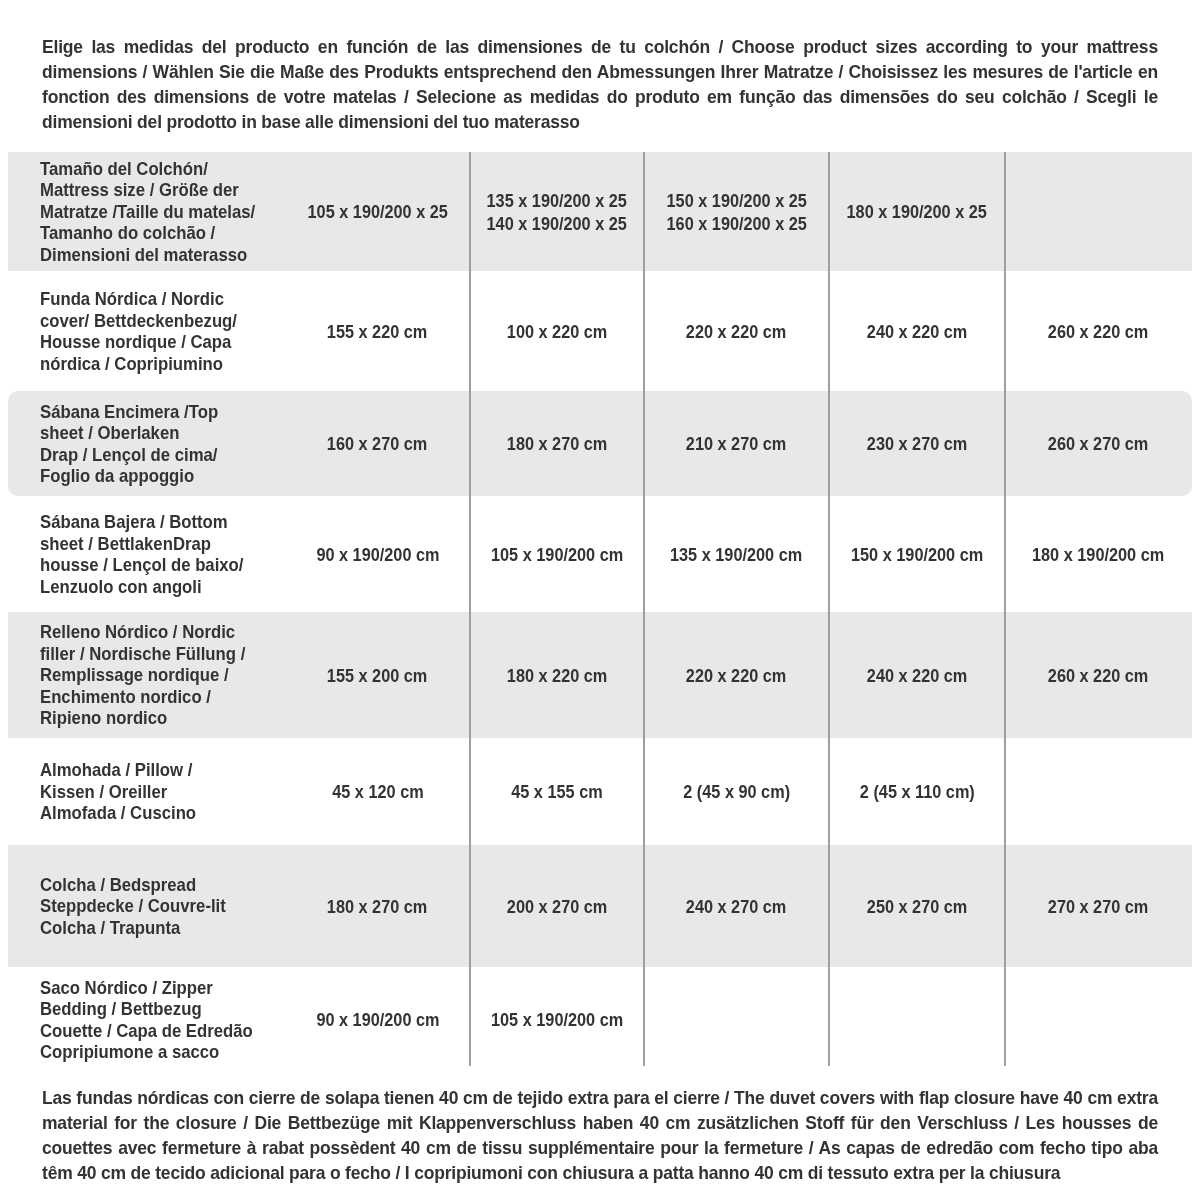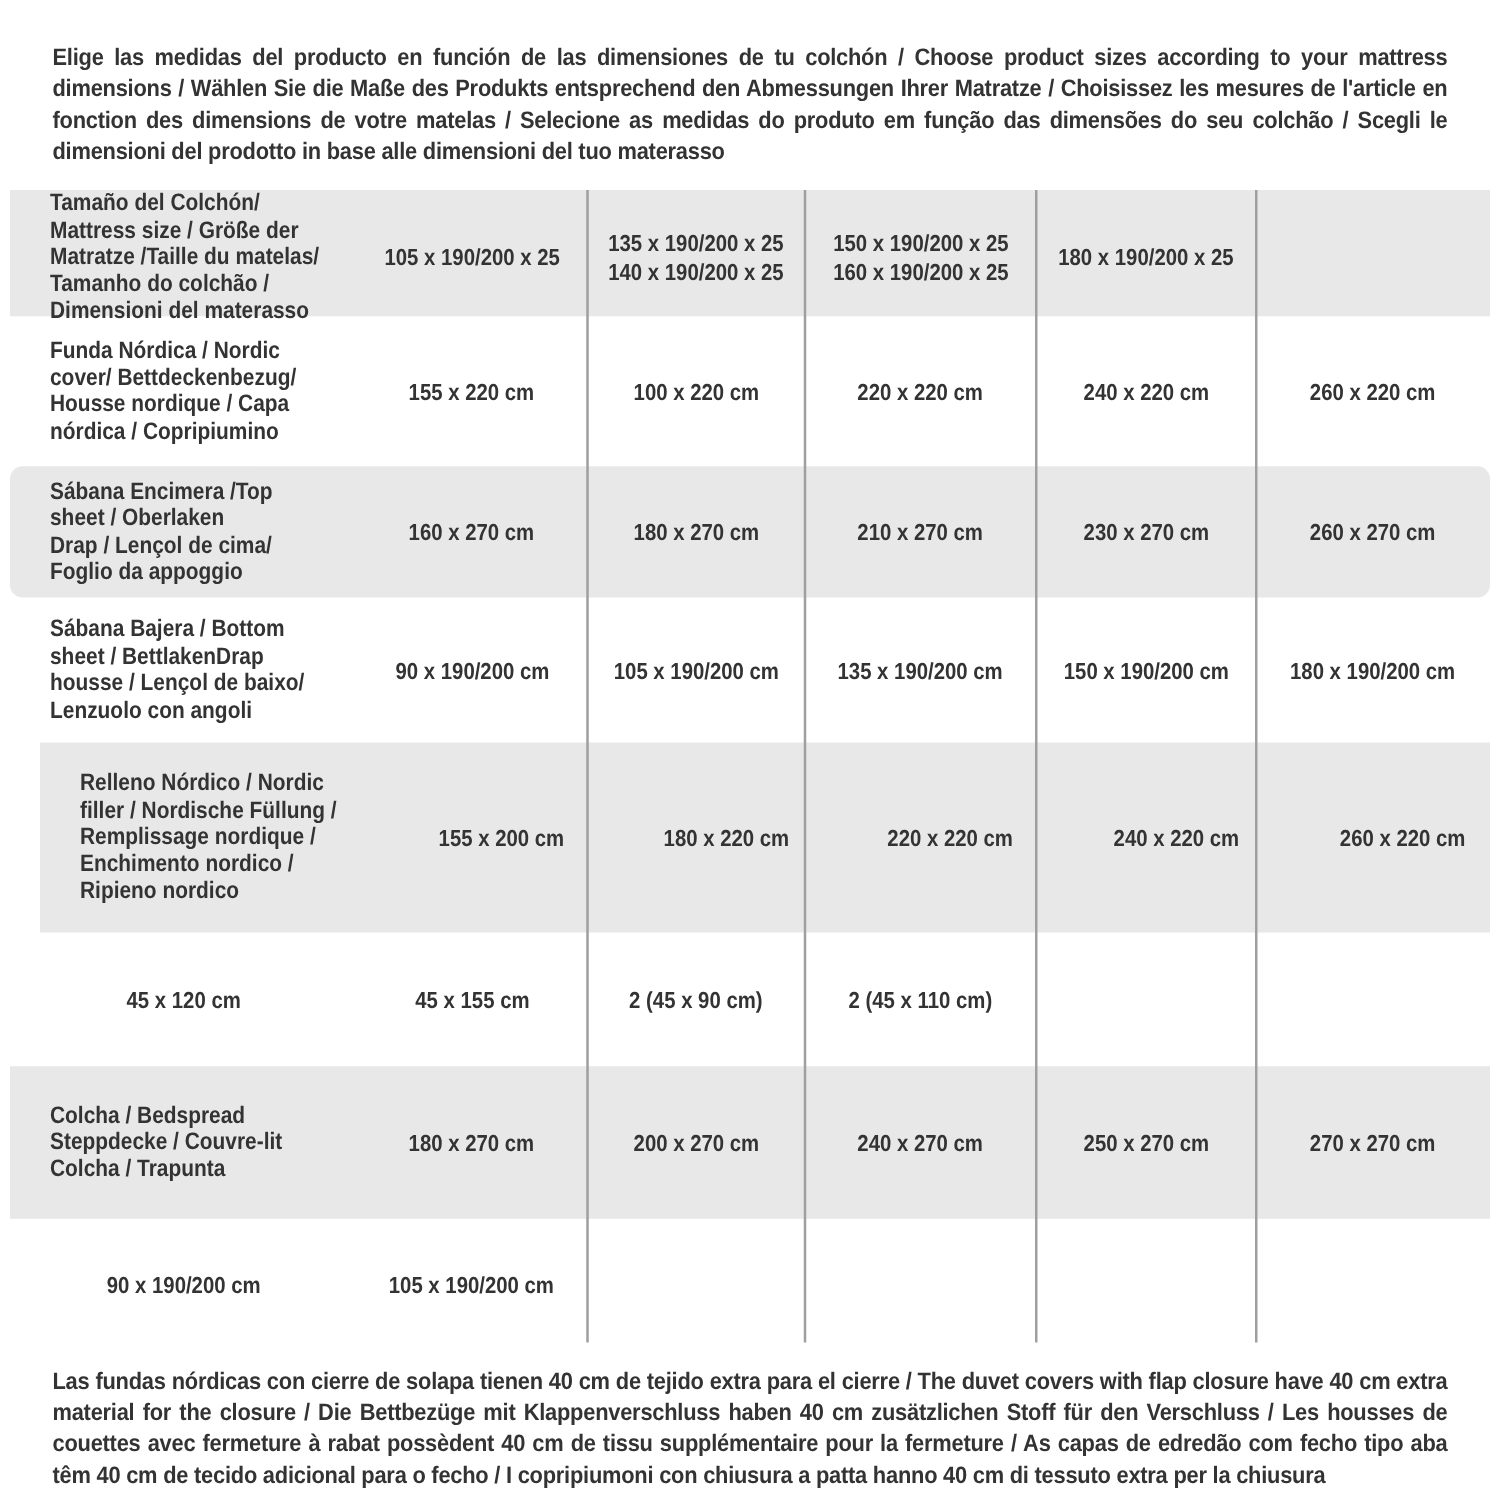--- a/index.html
+++ b/index.html
@@ -31,25 +31,25 @@
     position:absolute;top:0;bottom:3px;width:2px;
     background:#9f9f9f;z-index:3;
   }
   .trow{
     display:grid;
     grid-template-columns:277px 185px 174px 185px 176px 187px;
     margin-bottom:3px;
     align-items:center;
   }
   .trow.shade{background:#e8e8e8;}
-  .trow:nth-child(1){height:101px;}
+  .trow:nth-child(1){height:119px;}
   .trow:nth-child(2){height:114px;}
   .trow:nth-child(3){height:105px;border-radius:10px;}
   .trow:nth-child(4){height:110px;}
-  .trow:nth-child(5){height:152px;margin-left:24px;}
+  .trow:nth-child(5){height:126px;}
   .trow:nth-child(6){height:101px;}
   .trow:nth-child(7){height:122px;}
   .trow:nth-child(8){height:99px;}
   .cell{
     display:flex;align-items:center;justify-content:center;
     height:100%;
   }
   .cell.label{justify-content:flex-start;padding-left:32px;box-sizing:border-box;}
   .cnd{
     display:inline-block;
@@ -182,20 +182,25 @@
         <span class="cnd">220 x 220 cm</span>
       </div>
       <div class="cell value">
         <span class="cnd">240 x 220 cm</span>
       </div>
       <div class="cell value">
         <span class="cnd">260 x 220 cm</span>
       </div>
     </div>
     <div class="trow">
+      <div class="cell label">
+        <span class="cnd">Almohada  / Pillow /
+Kissen / Oreiller
+Almofada / Cuscino</span>
+      </div>
       <div class="cell value">
         <span class="cnd">45 x 120 cm</span>
       </div>
       <div class="cell value">
         <span class="cnd">45 x 155 cm</span>
       </div>
       <div class="cell value">
         <span class="cnd">2 (45 x 90 cm)</span>
       </div>
       <div class="cell value">
@@ -218,20 +223,26 @@
         <span class="cnd">240 x 270 cm</span>
       </div>
       <div class="cell value">
         <span class="cnd">250 x 270 cm</span>
       </div>
       <div class="cell value">
         <span class="cnd">270 x 270 cm</span>
       </div>
     </div>
     <div class="trow">
+      <div class="cell label">
+        <span class="cnd">Saco Nórdico / Zipper
+Bedding / Bettbezug
+Couette  / Capa de Edredão
+Copripiumone a sacco</span>
+      </div>
       <div class="cell value">
         <span class="cnd">90 x 190/200 cm</span>
       </div>
       <div class="cell value">
         <span class="cnd">105 x 190/200 cm</span>
       </div>
       <div class="cell value">
         <span class="cnd"></span>
       </div>
       <div class="cell value">

